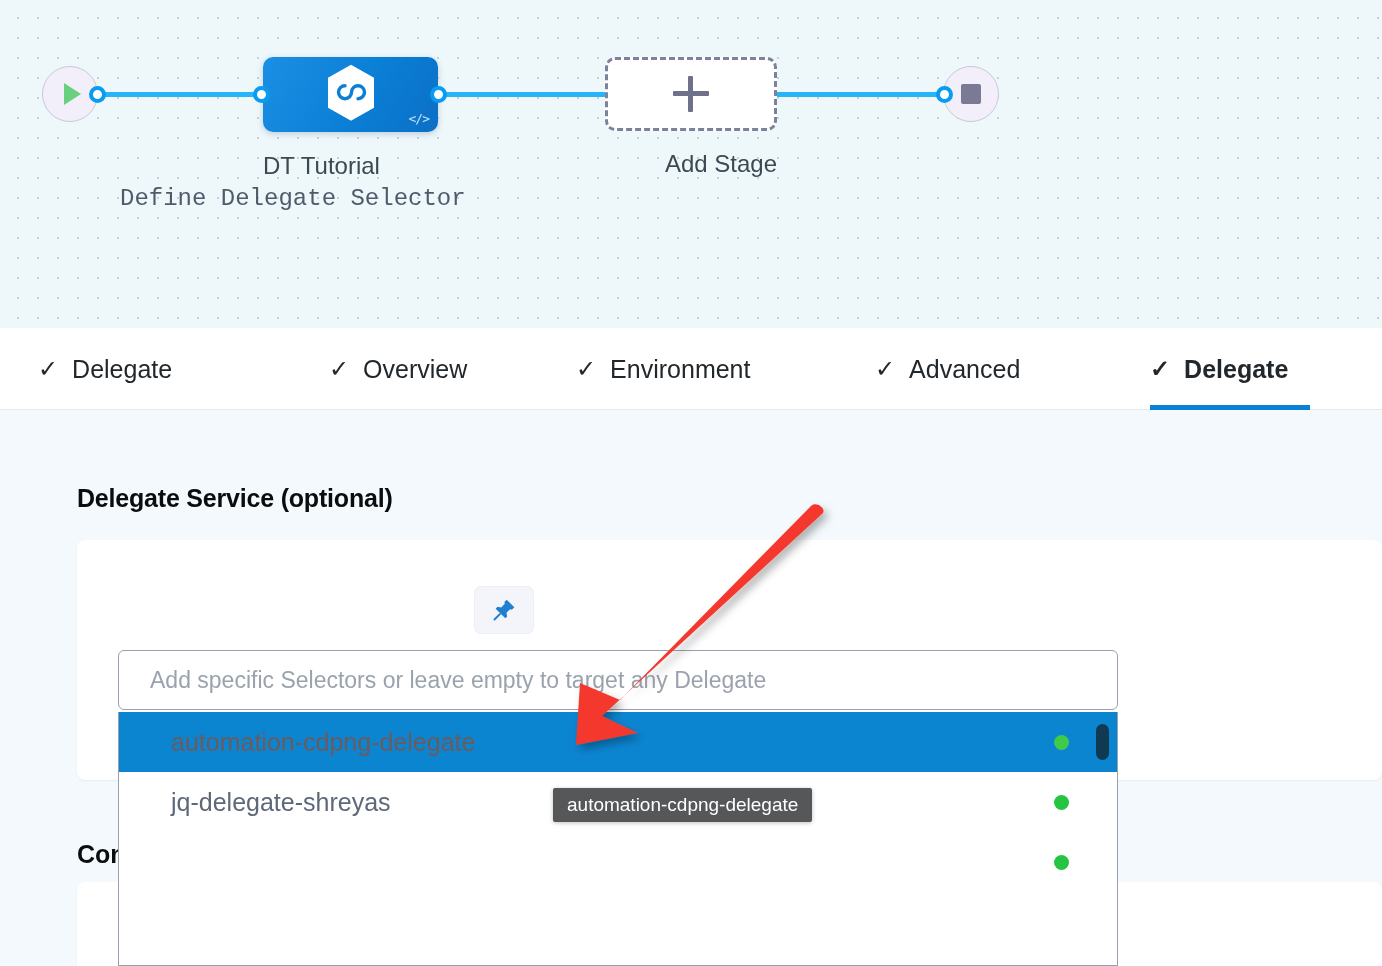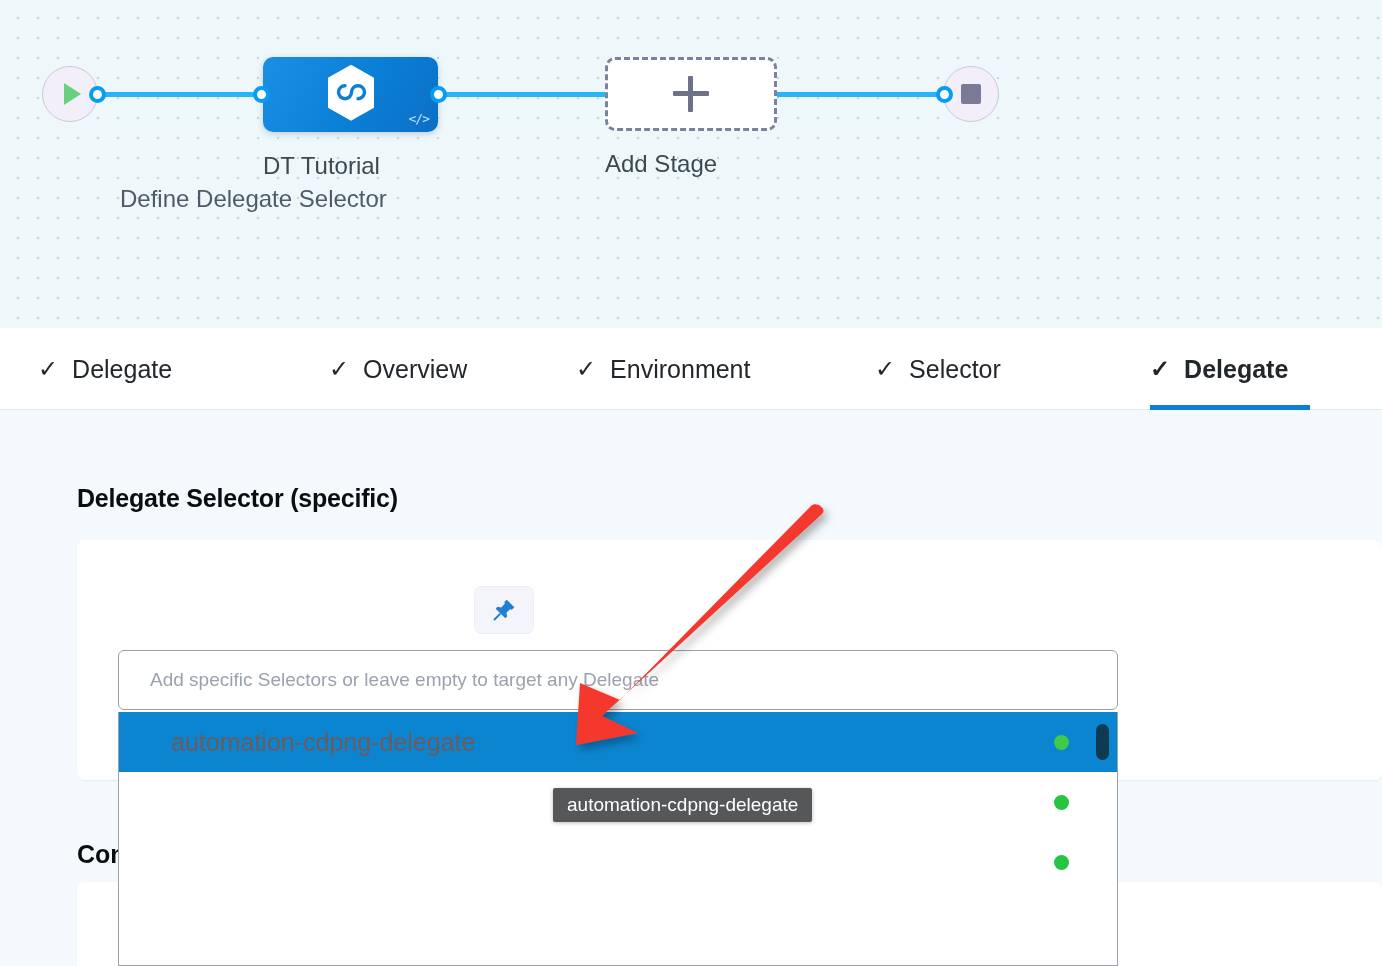--- a/index.html
+++ b/index.html
@@ -128,21 +128,21 @@
   .plus-icon { position: relative; width: 36px; height: 36px; }
   .plus-icon::before, .plus-icon::after {
     content: ""; position: absolute; background: #6d7189; border-radius: 1px;
   }
   .plus-icon::before { left: 0; top: 15px; width: 36px; height: 5px; }
   .plus-icon::after  { top: 0; left: 15px; height: 36px; width: 5px; }
   .add-stage-label {
     position: absolute;
     left: 605px; top: 150px;
     width: 172px;
-    text-align: left;
+    text-align: right;
     font-size: 24px;
     color: #3c4852;
   }
 
   
   .tabbar {
     position: absolute;
     left: 0; top: 328px;
     width: 1382px; height: 82px;
     background: #ffffff;
@@ -194,20 +194,21 @@
     width: 1305px; height: 240px;
     background: #ffffff;
     border-radius: 8px;
     box-shadow: 0 1px 2px rgba(20,40,70,0.06);
   }
   .field-label {
     position: absolute;
     left: 120px; top: 185px;
     font-size: 24px;
     color: #4f5a6b;
+    font-family: Liberation Mono, monospace;
   }
   .pin-btn {
     position: absolute;
     left: 474px; top: 586px;
     width: 60px; height: 48px;
     background: #f3f5fb;
     border: 1px solid #eceff6;
     border-radius: 7px;
     display: flex;
     align-items: center;
@@ -238,21 +239,21 @@
     width: 1000px; height: 60px;
     background: #ffffff;
     border: 1px solid #9ba0b0;
     border-radius: 6px;
     display: flex;
     align-items: center;
     padding-left: 31px;
     z-index: 20;
   }
   .ms-input .ph {
-    font-size: 19px;
+    font-size: 23px;
     color: #9aa2ae;
   }
   .dropdown {
     position: absolute;
     left: 118px; top: 712px;
     width: 1000px; height: 254px;
     background: #ffffff;
     border: 1px solid #9ba0b0;
     border-top: none;
     z-index: 20;
@@ -359,30 +360,30 @@
     <div class="tab t2">
       <span class="check">✓</span>
       <span>Overview</span>
     </div>
     <div class="tab t3">
       <span class="check">✓</span>
       <span>Environment</span>
     </div>
     <div class="tab t4">
       <span class="check">✓</span>
-      <span>Selector</span>
+      <span>Advanced</span>
     </div>
     <div class="tab t5 active">
       <span class="check">✓</span>
       <span>Delegate</span>
     </div>
   </div>
 
   <div class="body">
-    <div class="section-title">Delegate Selector (specific)</div>
+    <div class="section-title">Delegate Service (optional)</div>
     <div class="card"></div>
 
     <div class="second-title">Conditional Execution</div>
     <div class="card2"></div>
   </div>
 
   <div class="field-label">Define Delegate Selector</div>
 
   <div class="pin-btn">
     <svg width="26" height="26" viewBox="0 0 24 24">
@@ -395,20 +396,21 @@
     <span class="ph">Add specific Selectors or leave empty to target any Delegate</span>
   </div>
 
   <div class="dropdown">
     <div class="opt sel">
       <span>automation-cdpng-delegate</span>
       <span class="dot"></span>
       <span class="scroll-thumb"></span>
     </div>
     <div class="opt">
+      <span>jq-delegate-shreyas</span>
       <span class="dot"></span>
     </div>
     <div class="opt">
       <span class="dot"></span>
     </div>
   </div>
 
   <div class="tooltip">automation-cdpng-delegate</div>
 
   <svg class="arrow-svg" viewBox="0 0 310 280">

